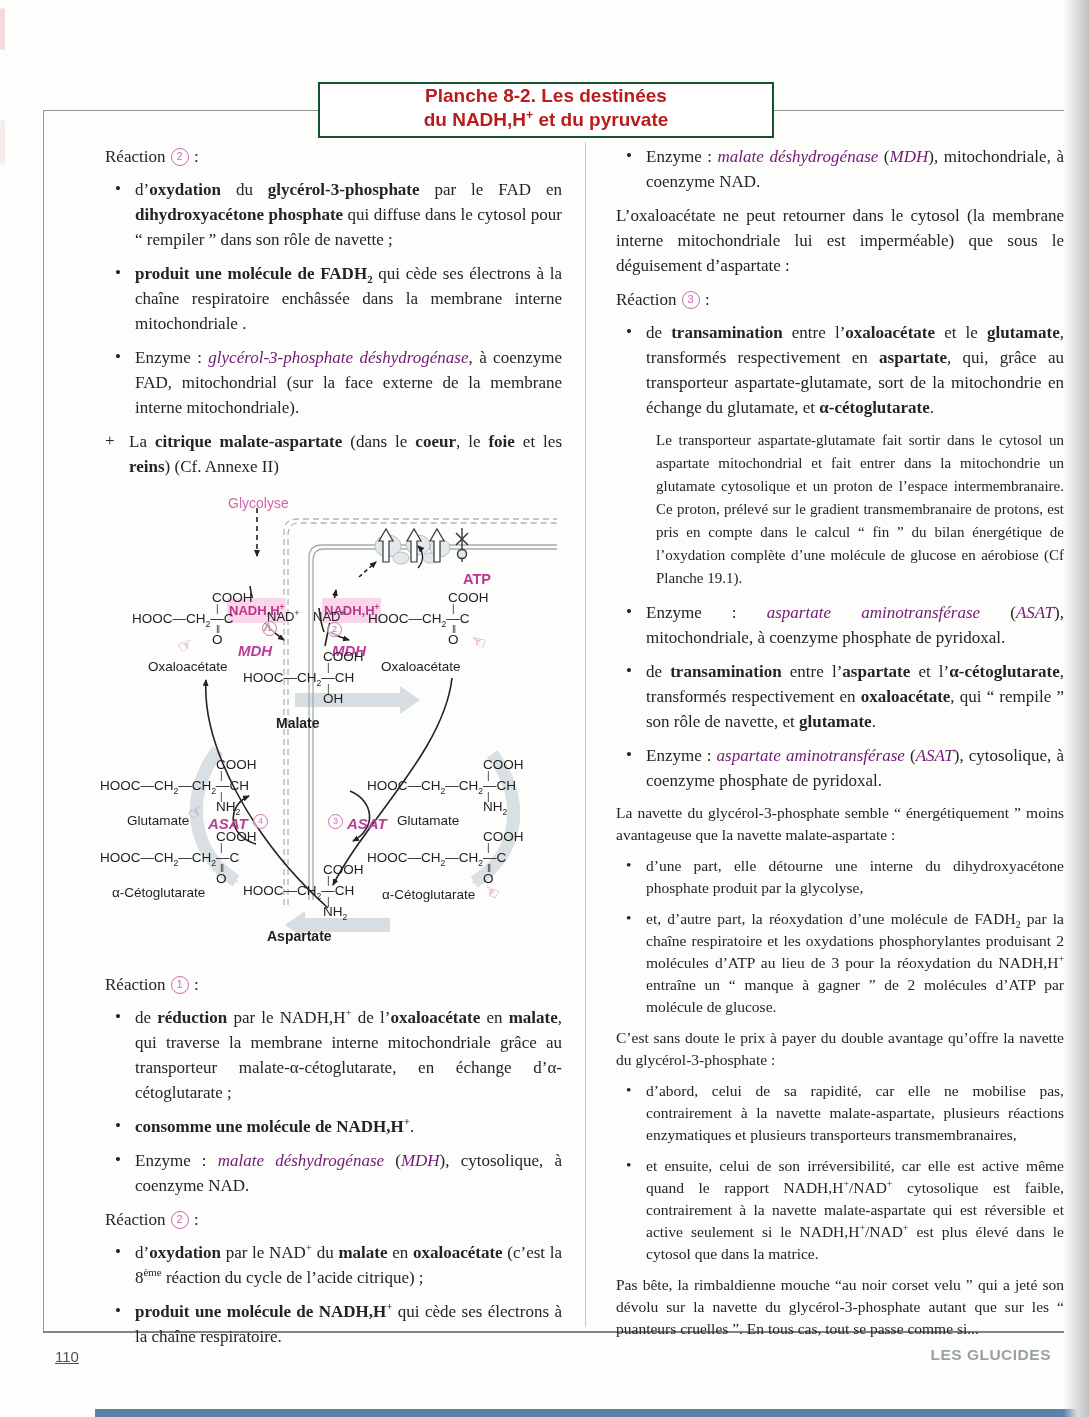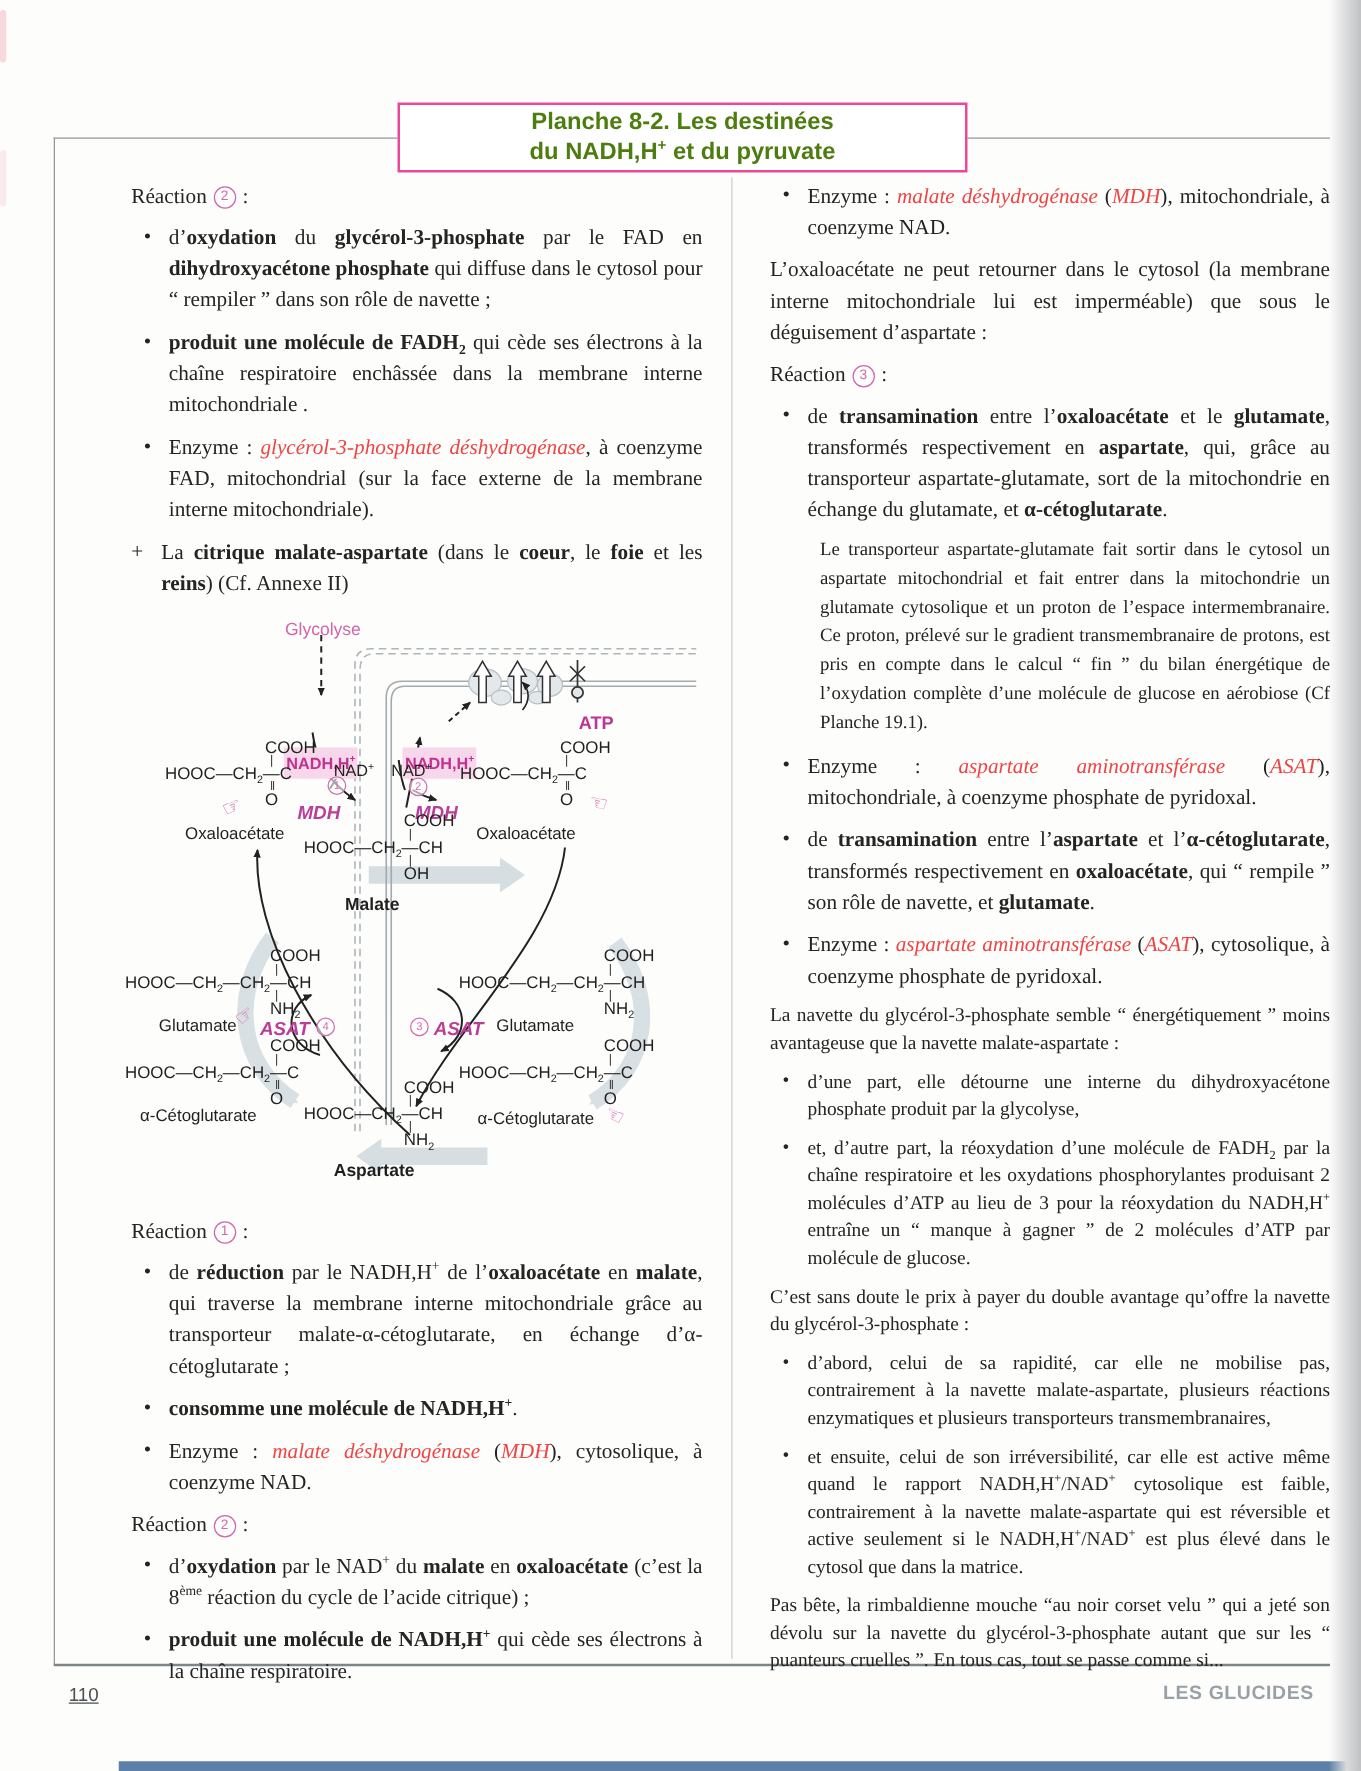--- a/index.html
+++ b/index.html
@@ -9,34 +9,34 @@
   .frame-top{position:absolute;left:43px;top:110px;width:1021px;height:1px;background:#90989a;}
   .frame-left{position:absolute;left:43px;top:110px;width:1px;height:1222px;background:#90989a;}
   .frame-bottom{position:absolute;left:43px;top:1331px;width:1021px;height:2px;background:#7d8587;}
   .divider{position:absolute;left:585px;top:142px;width:1px;height:1185px;background:#c7cdcf;}
   .edge{position:absolute;right:0;top:0;width:26px;height:100%;
         background:linear-gradient(to right,rgba(255,255,255,0),#dadbdc 55%,#bfc1c2);}
   .bluebar{position:absolute;left:95px;right:0;top:1409px;height:8px;background:#5c80a8;}
   .smudge{position:absolute;left:0;width:5px;background:#e8959f;opacity:.35;border-radius:3px;}
   
   .titlebox{position:absolute;left:318px;top:82px;width:452px;height:52px;background:#fff;
-    border:2px solid #ec4899;display:flex;flex-direction:column;justify-content:center;text-align:center;
-    font-family:"Liberation Sans",sans-serif;font-weight:bold;font-size:19px;line-height:24px;color:#4d7c0f;}
+    border:2px solid #14532d;display:flex;flex-direction:column;text-align:center;
+    font-family:"Liberation Sans",sans-serif;font-weight:bold;font-size:19px;line-height:24px;color:#b91c1c;}
   
   .colL{position:absolute;left:105px;top:144px;width:457px;font-size:17px;line-height:25px;text-align:justify;}
   .colR{position:absolute;left:616px;top:144px;width:448px;font-size:17px;line-height:25px;text-align:justify;}
   .rhead{margin:0 0 8px;text-align:left;}
   .li{position:relative;padding-left:30px;margin:0 0 9px;}
   .li .mk{position:absolute;left:10px;top:-1px;}
   .li.plus{padding-left:24px;}
   .li.plus .mk{left:0;}
   .para{margin:0 0 9px;}
   .note{margin:0 0 10px 40px;font-size:15px;line-height:23px;}
   .small{font-size:15.5px;line-height:22px;}
-  .b{font-weight:bold}.i{font-style:italic}.pk{color:#ef4444;}
+  .b{font-weight:bold}.i{font-style:italic}.pk{color:#701a75;}
   sup{font-size:64%;line-height:0;}
   sub{font-size:64%;line-height:0;}
   .circ{display:inline-block;width:16px;height:16px;line-height:15px;border:1px solid #cf6aae;border-radius:50%;
         color:#cf6aae;font-size:11px;text-align:center;vertical-align:2px;
         font-family:"Liberation Sans",sans-serif;font-weight:normal;margin:0 1px;}
   
   .diagram{position:relative;width:465px;height:478px;margin:2px 0 6px -5px;
            font-family:"Liberation Sans",sans-serif;font-size:13.5px;color:#1f1f1f;text-align:left;}
   .diagram svg{position:absolute;left:0;top:0;}
   .abs{position:absolute;white-space:nowrap;}

